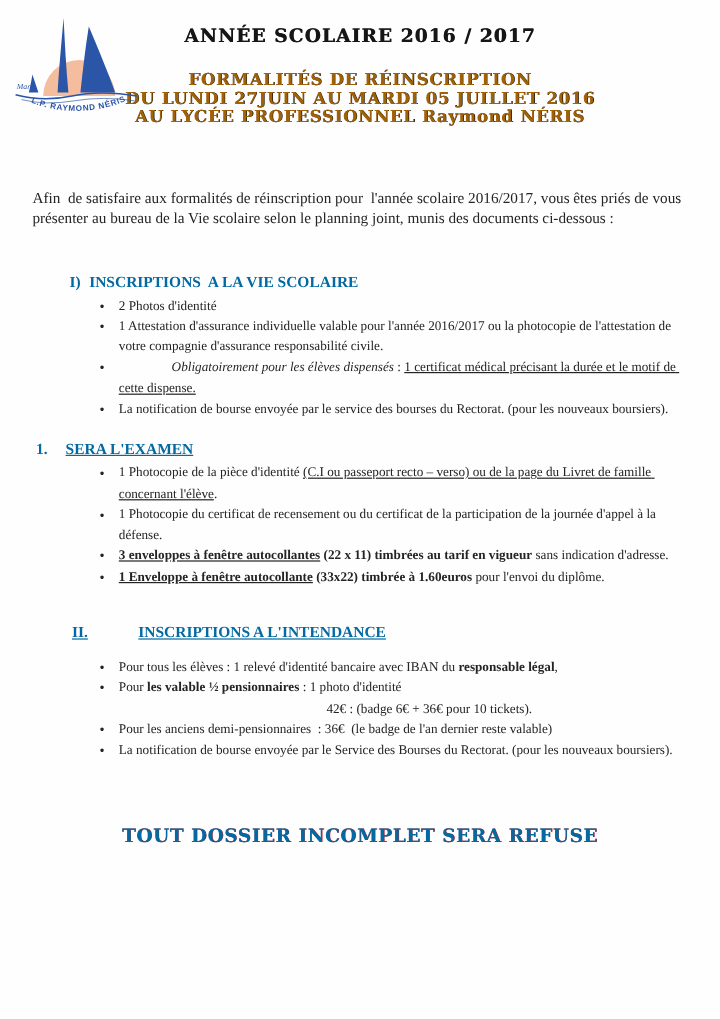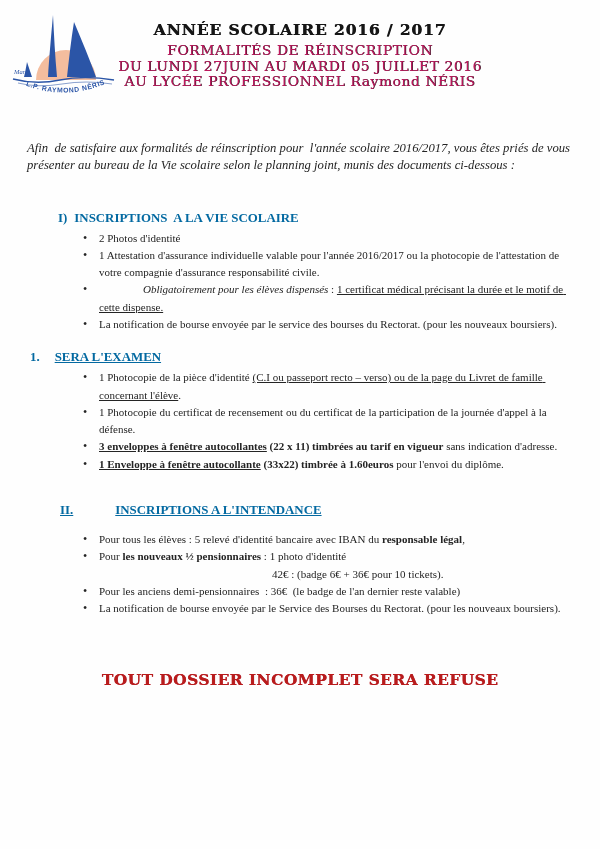--- a/index.html
+++ b/index.html
@@ -21,37 +21,36 @@
   .header { padding-top: 20px; text-align: center; }
   .annee {
     font-family: "DejaVu Serif", serif;
     font-weight: 700;
     font-size: 15.5px;
     letter-spacing: 0.9px;
     color: #161616;
     text-shadow: 0.45px 0 0 #161616;
   }
   .titles {
-    margin-top: 4px;
+    margin-top: 21px;
     font-family: "DejaVu Serif", serif;
-    font-weight: 400;
+    font-weight: 700;
     font-size: 13.8px;
     line-height: 15.5px;
     letter-spacing: 0.6px;
-    color: #be185d;
+    color: #a16207;
     text-shadow: 0.45px 0 0 #161616;
   }
 
   
   .intro {
     margin: 50px 24px 0 27px;
     font-size: 12.7px;
     line-height: 17.5px;
     white-space: pre-wrap;
-    font-style: italic;
   }
 
   
   .sec { margin-right: 25px; }
   .sec-head { font-weight: 700; font-size: 12.9px; color: #0369a1; }
   .sec-head span { white-space: pre-wrap; }
   .sec1 { margin-top: 36px; margin-left: 58px; }
   .sec1 .lbl { margin-right: 7px; }
   .sec2 { margin-top: 17px; margin-left: 30px; }
   .sec2 .lbl { margin-right: 15px; }
@@ -85,21 +84,21 @@
   .bu { font-weight: 700; text-decoration: underline; }
 
   
   .warning {
     margin-top: 52px;
     text-align: center;
     font-family: "DejaVu Serif", serif;
     font-weight: 700;
     font-size: 15.5px;
     letter-spacing: 0.4px;
-    color: #b91c1c;
+    color: #0369a1;
     text-shadow: 0.3px 0 0 #b42a3a;
   }
 </style>
 </head>
 <body>
 
 <div class="page">
 
   <div class="logo">
     <svg width="112" height="100" viewBox="0 0 112 100" xmlns="http://www.w3.org/2000/svg">
@@ -153,22 +152,22 @@
       <li><span>1 Photocopie de la pièce d'identité </span><span class="u">(C.I ou passeport recto – verso) ou de la page du Livret de famille concernant l'élève</span><span>.</span></li>
       <li><span>1 Photocopie du certificat de recensement ou du certificat de la participation de la journée d'appel à la défense.</span></li>
       <li><span class="bu">3 enveloppes à fenêtre autocollantes</span><span class="b"> (22 x 11) timbrées au tarif en vigueur</span><span> sans indication d'adresse.</span></li>
       <li><span class="bu">1 Enveloppe à fenêtre autocollante</span><span class="b"> (33x22) timbrée à 1.60euros</span><span> pour l'envoi du diplôme.</span></li>
     </ul>
   </div>
 
   <div class="sec sec3">
     <div class="sec-head"><span class="lbl u">II.</span><span class="ttl u">INSCRIPTIONS A L'INTENDANCE</span></div>
     <ul class="blist">
-      <li><span>Pour tous les élèves : 5 relevé d'identité bancaire avec IBAN du </span><span class="b">responsable légal</span><span>,</span></li>
-      <li><span>Pour </span><span class="b">les nouveaux ½ pensionnaires</span><span> : 1 photo d'identité</span></li>
+      <li><span>Pour tous les élèves : 1 relevé d'identité bancaire avec IBAN du </span><span class="b">responsable légal</span><span>,</span></li>
+      <li><span>Pour </span><span class="b">les valable ½ pensionnaires</span><span> : 1 photo d'identité</span></li>
       <li class="nobullet"><span>42€ : (badge 6€ + 36€ pour 10 tickets).</span></li>
       <li><span>Pour les anciens demi-pensionnaires  : 36€  (le badge de l'an dernier reste valable)</span></li>
       <li><span>La notification de bourse envoyée par le Service des Bourses du Rectorat. (pour les nouveaux boursiers).</span></li>
     </ul>
   </div>
 
   <div class="warning">TOUT DOSSIER INCOMPLET SERA REFUSE</div>
 
 </div>
 

